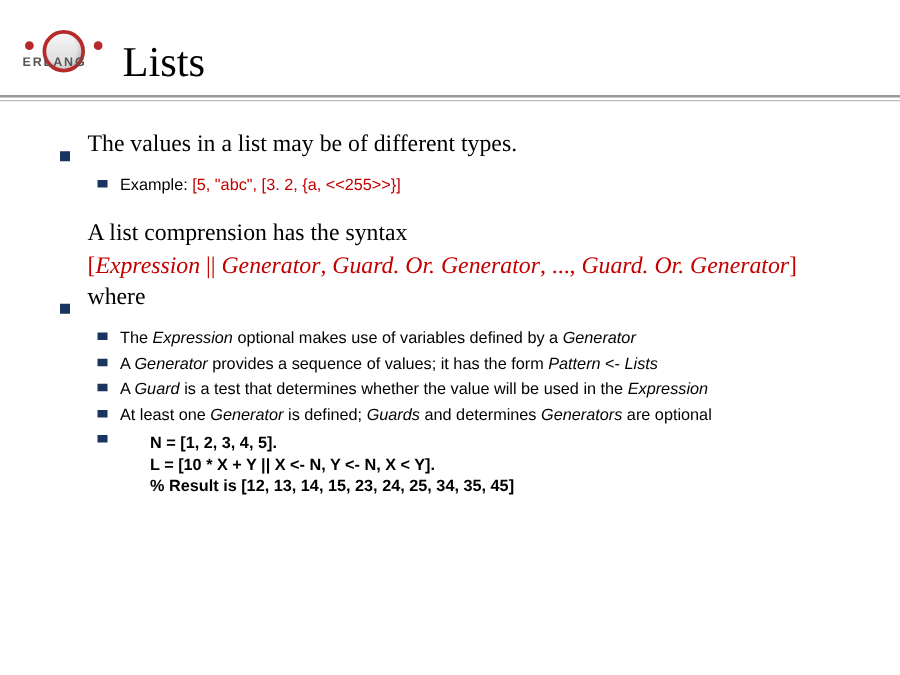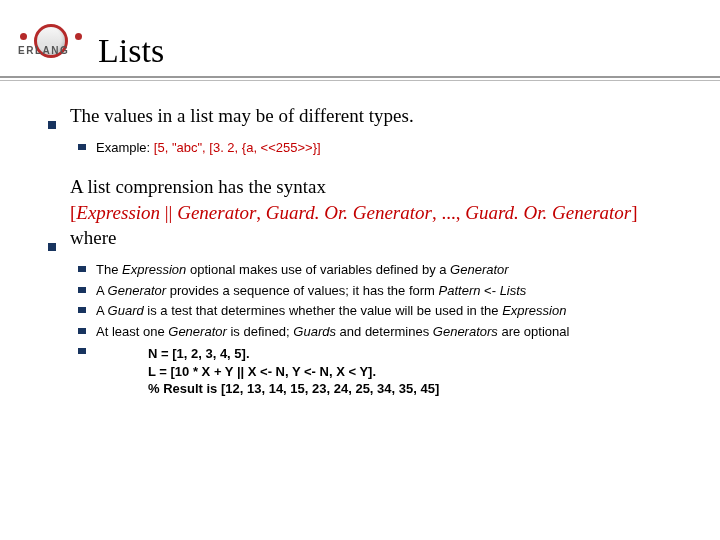--- a/index.html
+++ b/index.html
@@ -76,21 +76,21 @@
   ul.level2 > li { display: flex; align-items: flex-start; font-size: 13px; font-family: Arial, Helvetica, sans-serif; margin-bottom: 3px; line-height: 1.35; }
   ul.level2 > li .body { flex: 1; }
 
   .red { color: #c30000; }
   .bold { font-weight: normal; }
   .ital { font-style: italic; }
 
   .mono-block {
     font-family: Arial, Helvetica, sans-serif;
     font-size: 13px;
-    margin-left: 52px;
+    margin-left: 24px;
     margin-top: 2px;
     font-weight: bold;
     line-height: 1.35;
   }
 </style>
 </head>
 <body>
 
 <div class="header">
   <div class="logo">

